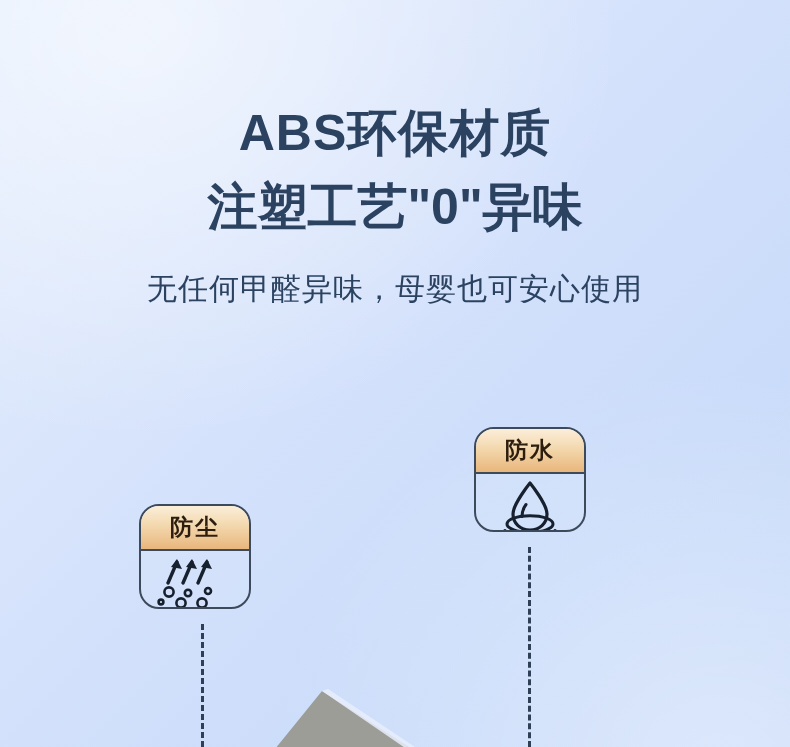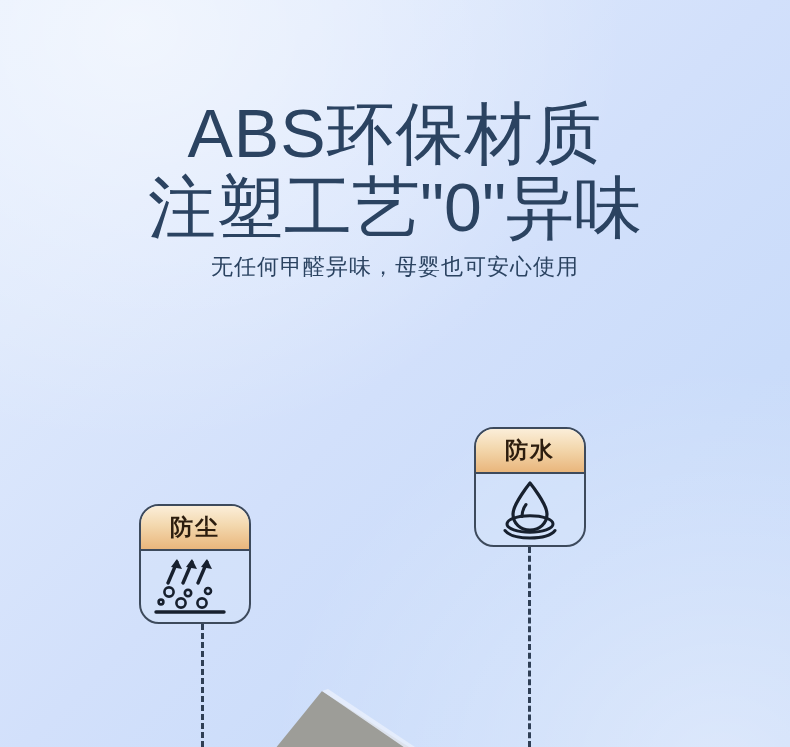--- a/index.html
+++ b/index.html
@@ -48,44 +48,44 @@
     position: absolute;
     left: 0;
     top: 96px;
     width: 790px;
     text-align: center;
     z-index: 5;
   }
   .headline {
     display: block;
     color: #2b4361;
-    font-size: 68px;
+    font-size: 50px;
     line-height: 74px;
-    font-weight: 400;
+    font-weight: 700;
     letter-spacing: 1px;
     white-space: nowrap;
   }
   .headline-2 {
     letter-spacing: 0px;
   }
   .subtitle {
     display: block;
-    margin-top: 8px;
+    margin-top: 30px;
     color: #2b4361;
-    font-size: 22px;
+    font-size: 30px;
     line-height: 30px;
     font-weight: 400;
     letter-spacing: 1px;
   }
 
   
   .badge {
     position: absolute;
     width: 112px;
-    height: 120px;
+    height: 105px;
     border: 2px solid #3d4a5c;
     border-radius: 20px;
     background: rgba(214,229,250,0.35);
     box-sizing: border-box;
     overflow: hidden;
     z-index: 6;
   }
   .badge-header {
     height: 45px;
     border-bottom: 2px solid #3d4a5c;

